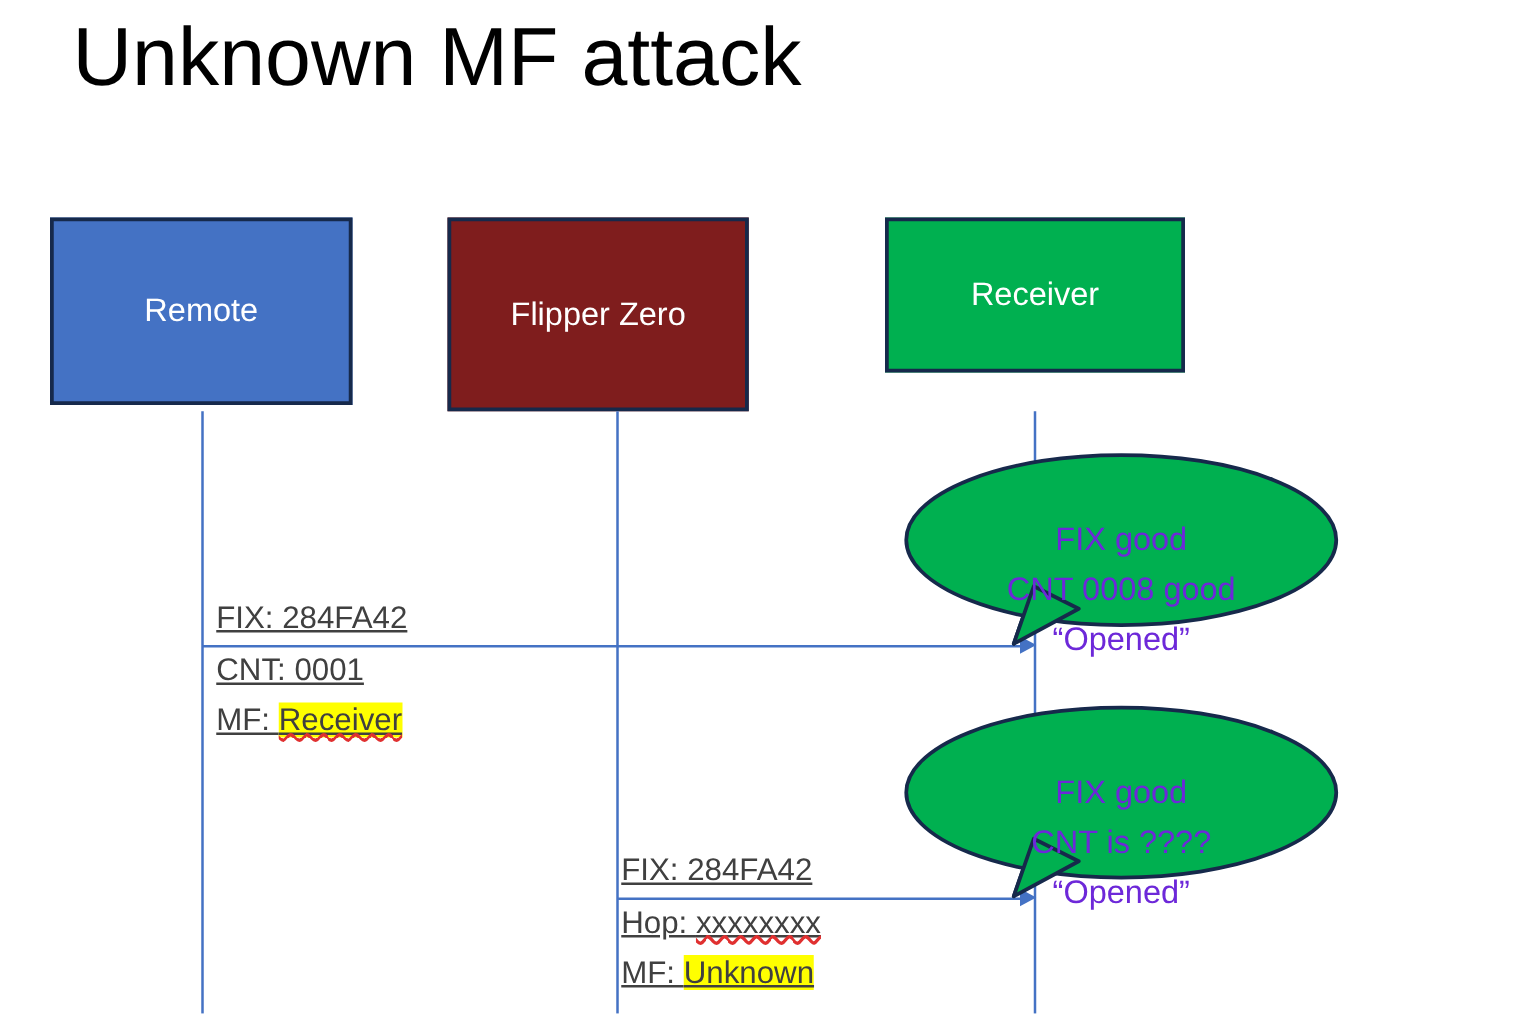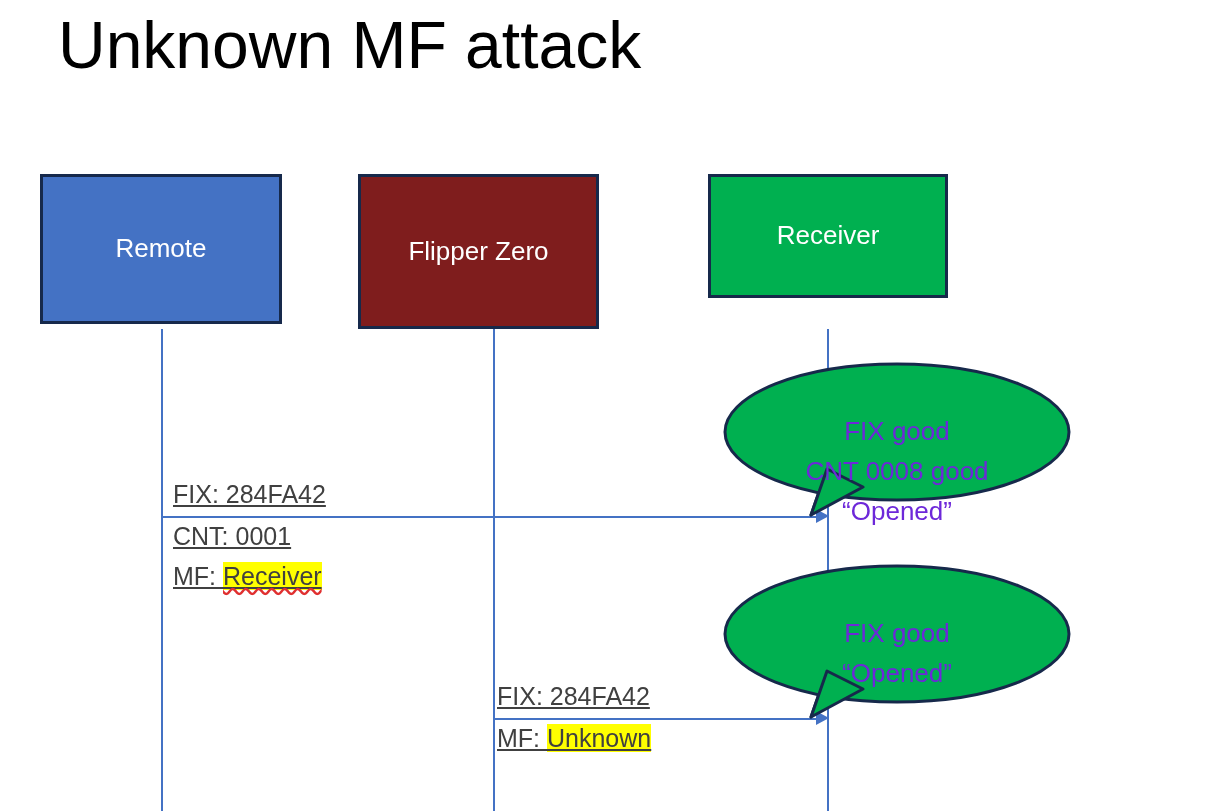--- a/index.html
+++ b/index.html
@@ -164,20 +164,23 @@
     </div>
   </div>
 
   <div class="msg-arrow-line" id="msg2-line"></div>
   <div class="msg-arrow-head" id="msg2-head"></div>
 
   <div class="msg-label" id="msg2-top">
     <span>FIX: 284FA42</span>
   </div>
   <div class="msg-label" id="msg2-bottom">
+    <div>
+      <span>Hop: </span><span class="squig">xxxxxxxx</span>
+    </div>
     <div>
       <span>MF: </span><span class="hl">Unknown</span>
     </div>
   </div>
 
   <div class="callout" id="callout-1">
     <svg width="348" height="160" viewBox="0 0 348 160">
       <path d="M 105 128 L 88 153 L 104 107 Z" fill="#00b050" stroke="#16294b" stroke-width="3" stroke-linejoin="round"></path>
       <ellipse cx="174" cy="70" rx="172" ry="68" fill="#00b050" stroke="#16294b" stroke-width="3"></ellipse>
       <path d="M 104 107 L 88 153 L 140 125 Z" fill="#00b050" stroke="#16294b" stroke-width="3" stroke-linejoin="round"></path>
@@ -190,17 +193,18 @@
   </div>
 
   <div class="callout" id="callout-2">
     <svg width="348" height="160" viewBox="0 0 348 160">
       <path d="M 105 128 L 88 153 L 104 107 Z" fill="#00b050" stroke="#16294b" stroke-width="3" stroke-linejoin="round"></path>
       <ellipse cx="174" cy="70" rx="172" ry="68" fill="#00b050" stroke="#16294b" stroke-width="3"></ellipse>
       <path d="M 104 107 L 88 153 L 140 125 Z" fill="#00b050" stroke="#16294b" stroke-width="3" stroke-linejoin="round"></path>
     </svg>
     <div class="callout-text">
       <div>FIX good</div>
+      <div>CNT is ????</div>
       <div>“Opened”</div>
     </div>
   </div>
 
 </div>
 
 </body></html>

